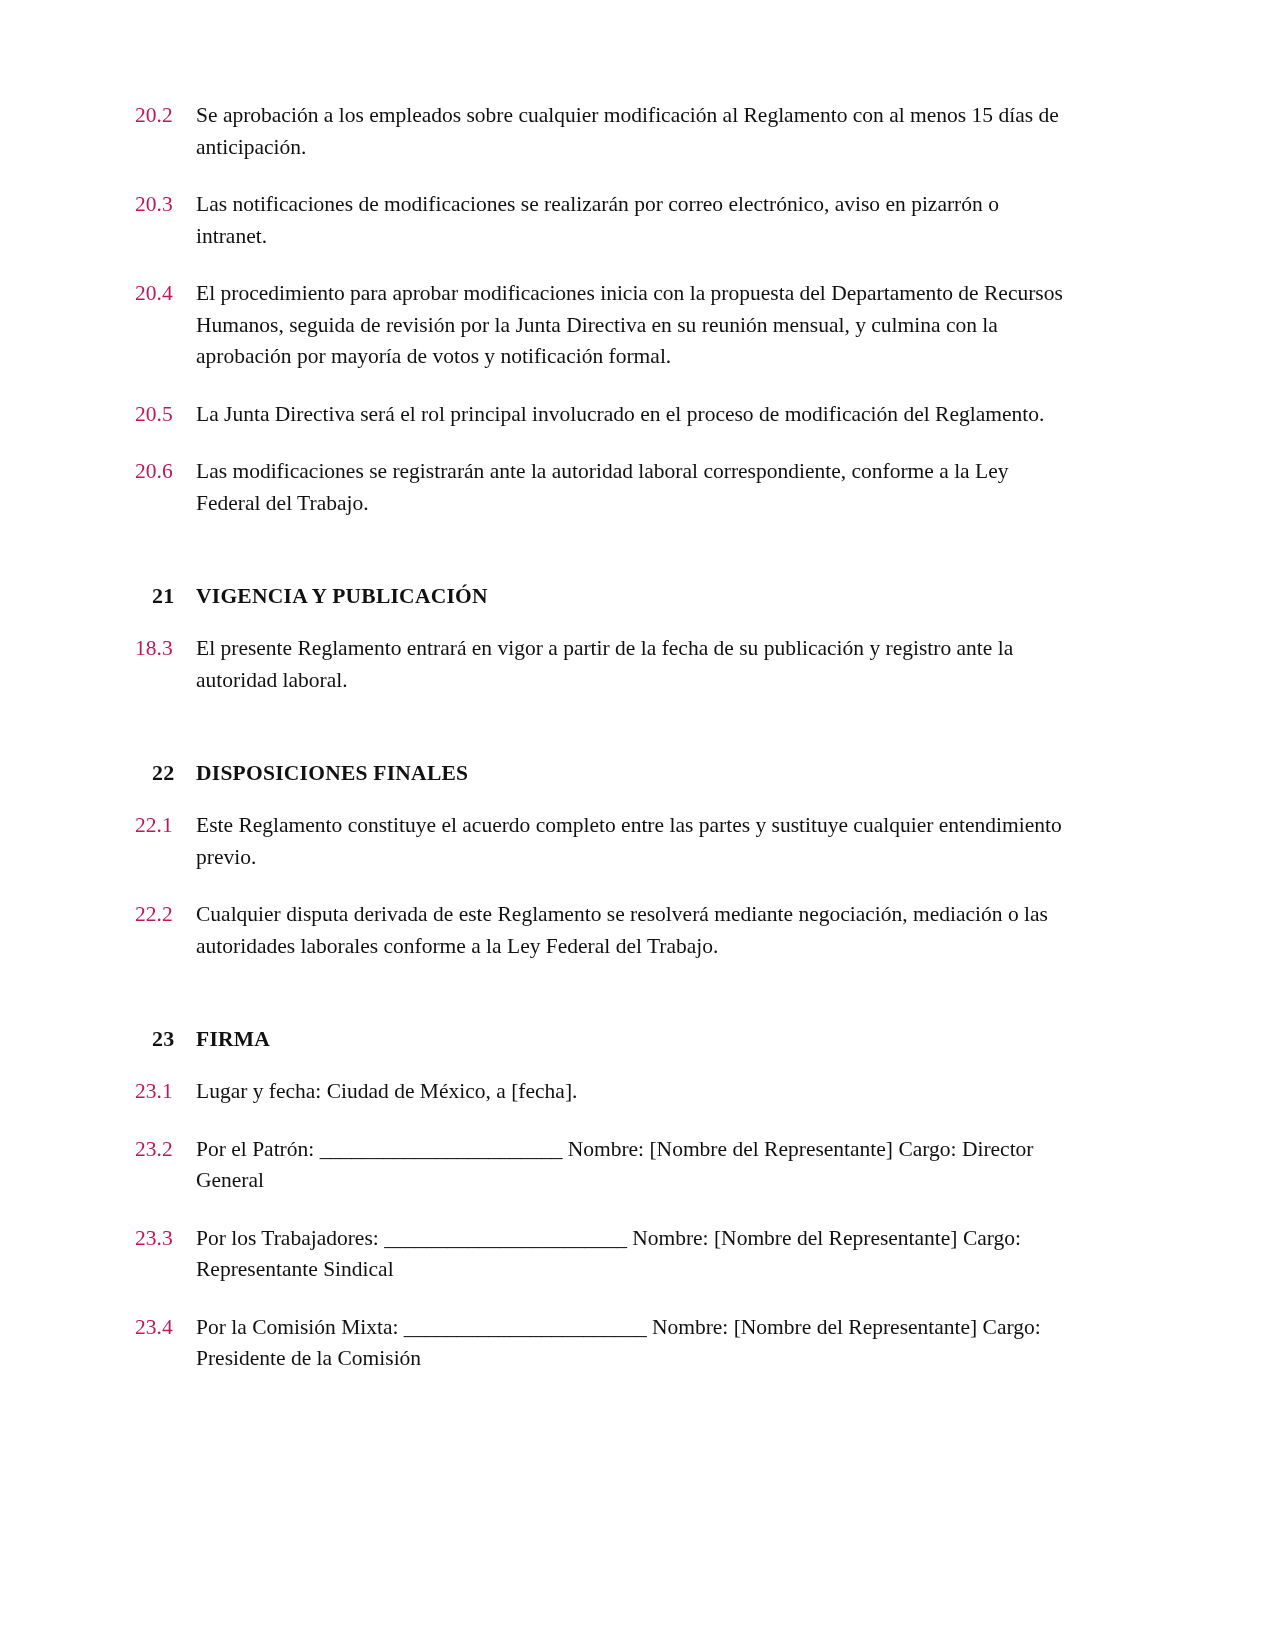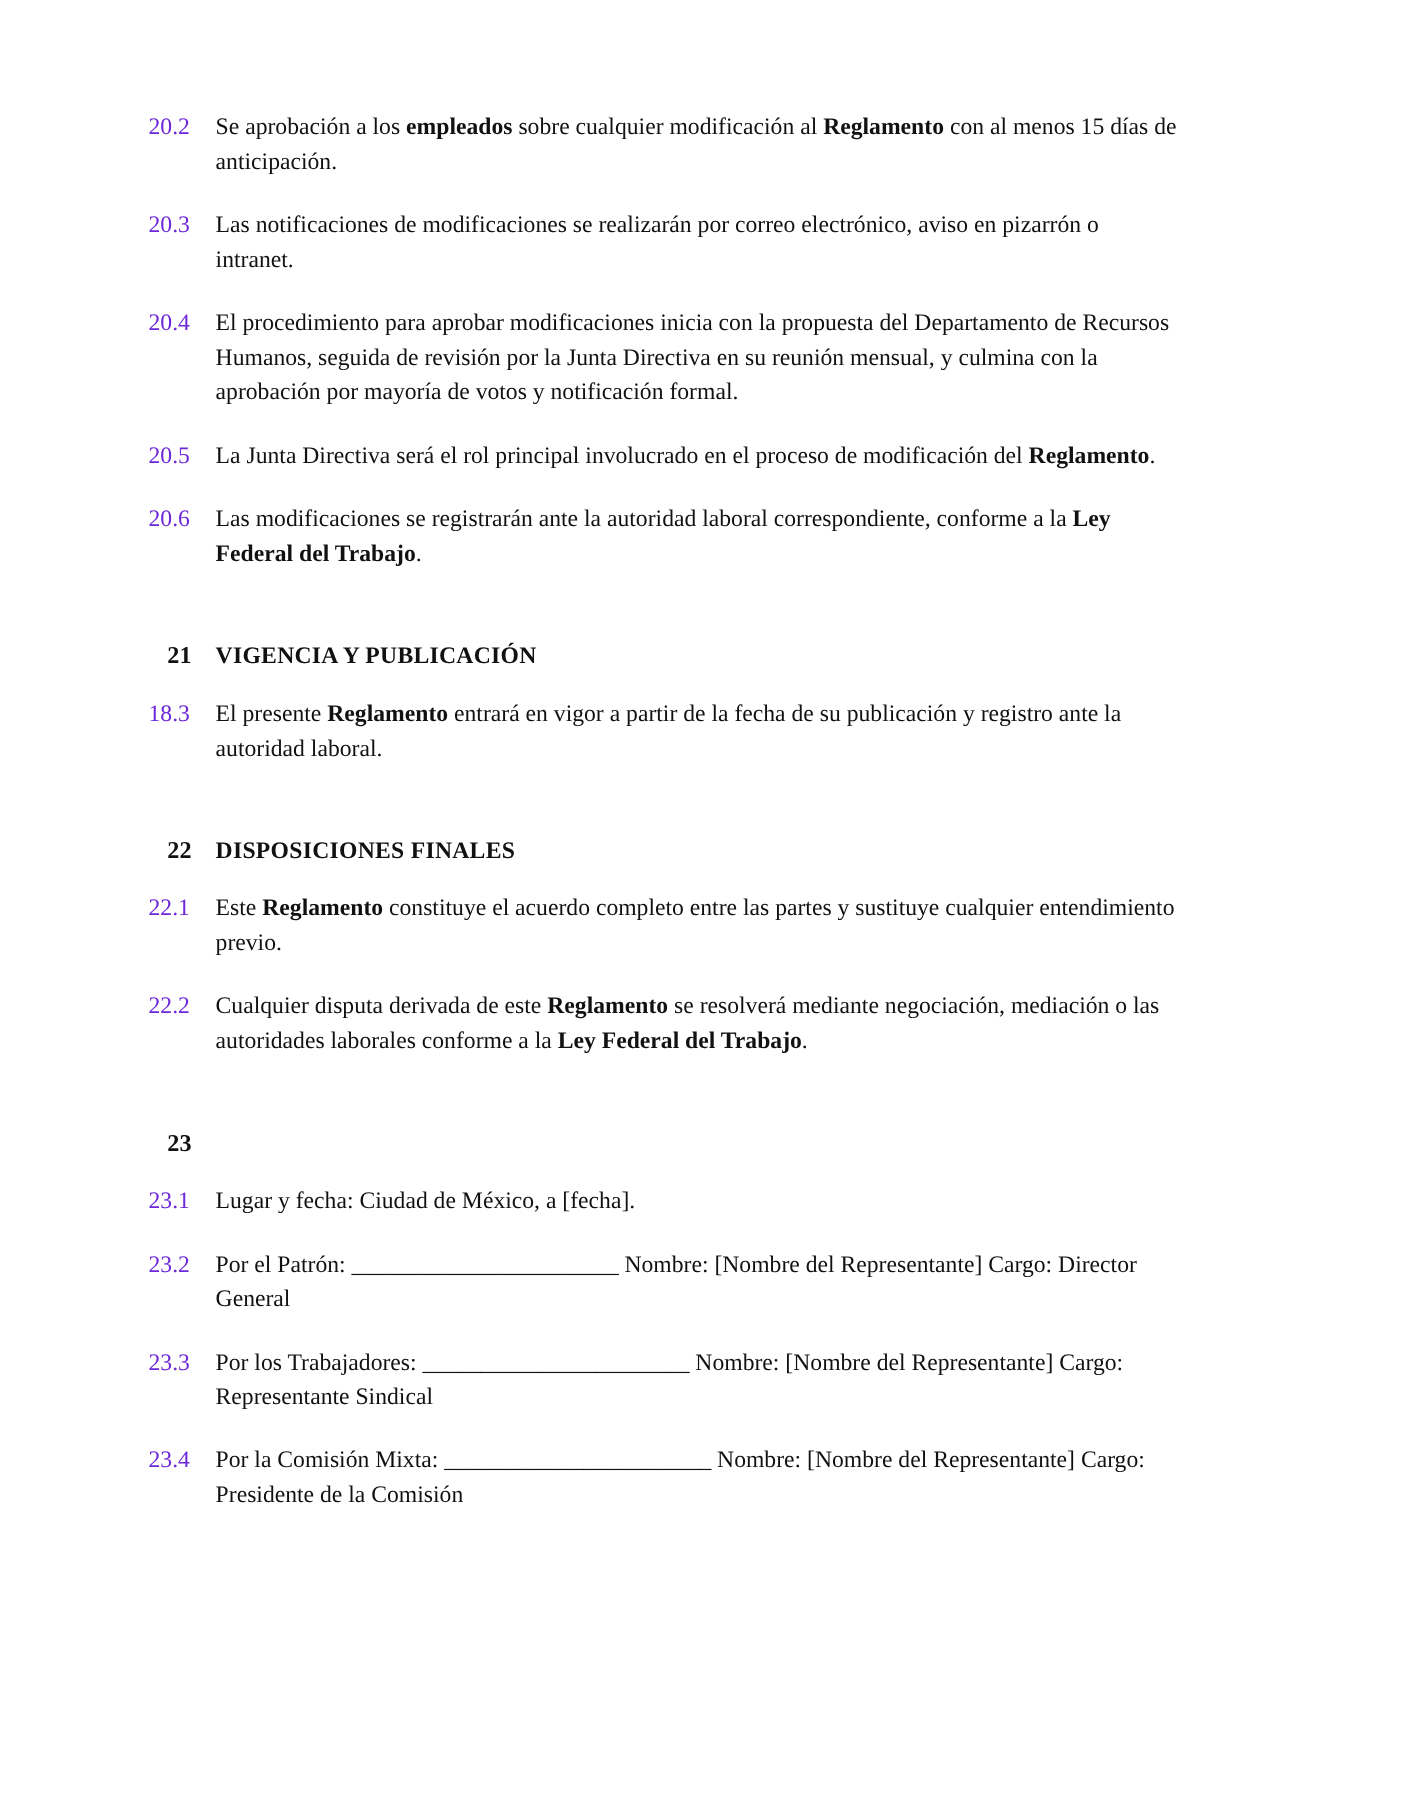--- a/index.html
+++ b/index.html
@@ -31,33 +31,33 @@
   .clause {
     display: flex;
     align-items: flex-start;
     margin: 0 0 26px 0;
   }
   .clause .num {
     flex: 0 0 61px;
     width: 61px;
     font-size: 21.5px;
     line-height: 31.5px;
-    color: #6d28d9;
+    color: #be185d;
     white-space: nowrap;
   }
   .clause .body {
     flex: 1 1 auto;
     font-size: 21.5px;
     line-height: 31.5px;
     color: #111111;
     text-align: left;
   }
   .clause .body b,
   .clause .body strong {
-    font-weight: 700;
+    font-weight: 400;
   }
 
   
   .section-head {
     display: flex;
     align-items: flex-start;
     margin: 0;
     padding-top: 36px;
     padding-bottom: 22px;
   }
@@ -123,20 +123,21 @@
       <div class="clause">
         <div class="num">22.1</div>
         <div class="body"><span>Este </span><b>Reglamento</b><span> constituye el acuerdo completo entre las partes y sustituye cualquier entendimiento previo.</span></div>
       </div>
       <div class="clause">
         <div class="num">22.2</div>
         <div class="body"><span>Cualquier disputa derivada de este </span><b>Reglamento</b><span> se resolverá mediante negociación, mediación o las autoridades laborales conforme a la </span><b>Ley Federal del Trabajo</b><span>.</span></div>
       </div>
       <div class="section-head">
         <div class="num">23</div>
+        <div class="title">FIRMA</div>
       </div>
       <div class="clause">
         <div class="num">23.1</div>
         <div class="body"><span>Lugar y fecha: Ciudad de México, a [fecha].</span></div>
       </div>
       <div class="clause">
         <div class="num">23.2</div>
         <div class="body"><span>Por el Patrón: </span><span class="blank-line">_______________________</span><span> Nombre: [Nombre del Representante] Cargo: Director General</span></div>
       </div>
       <div class="clause">

